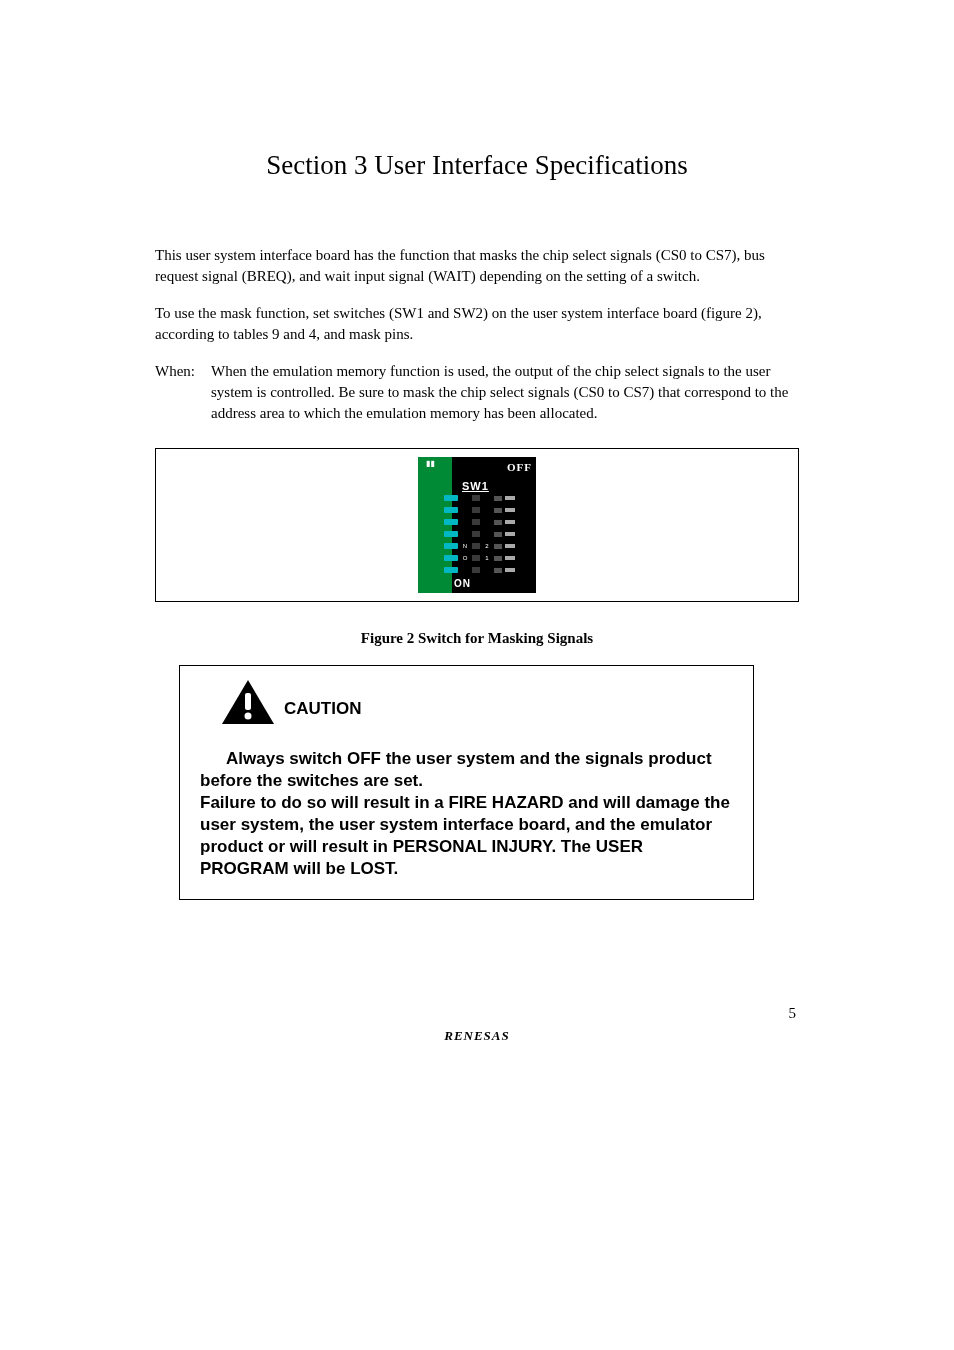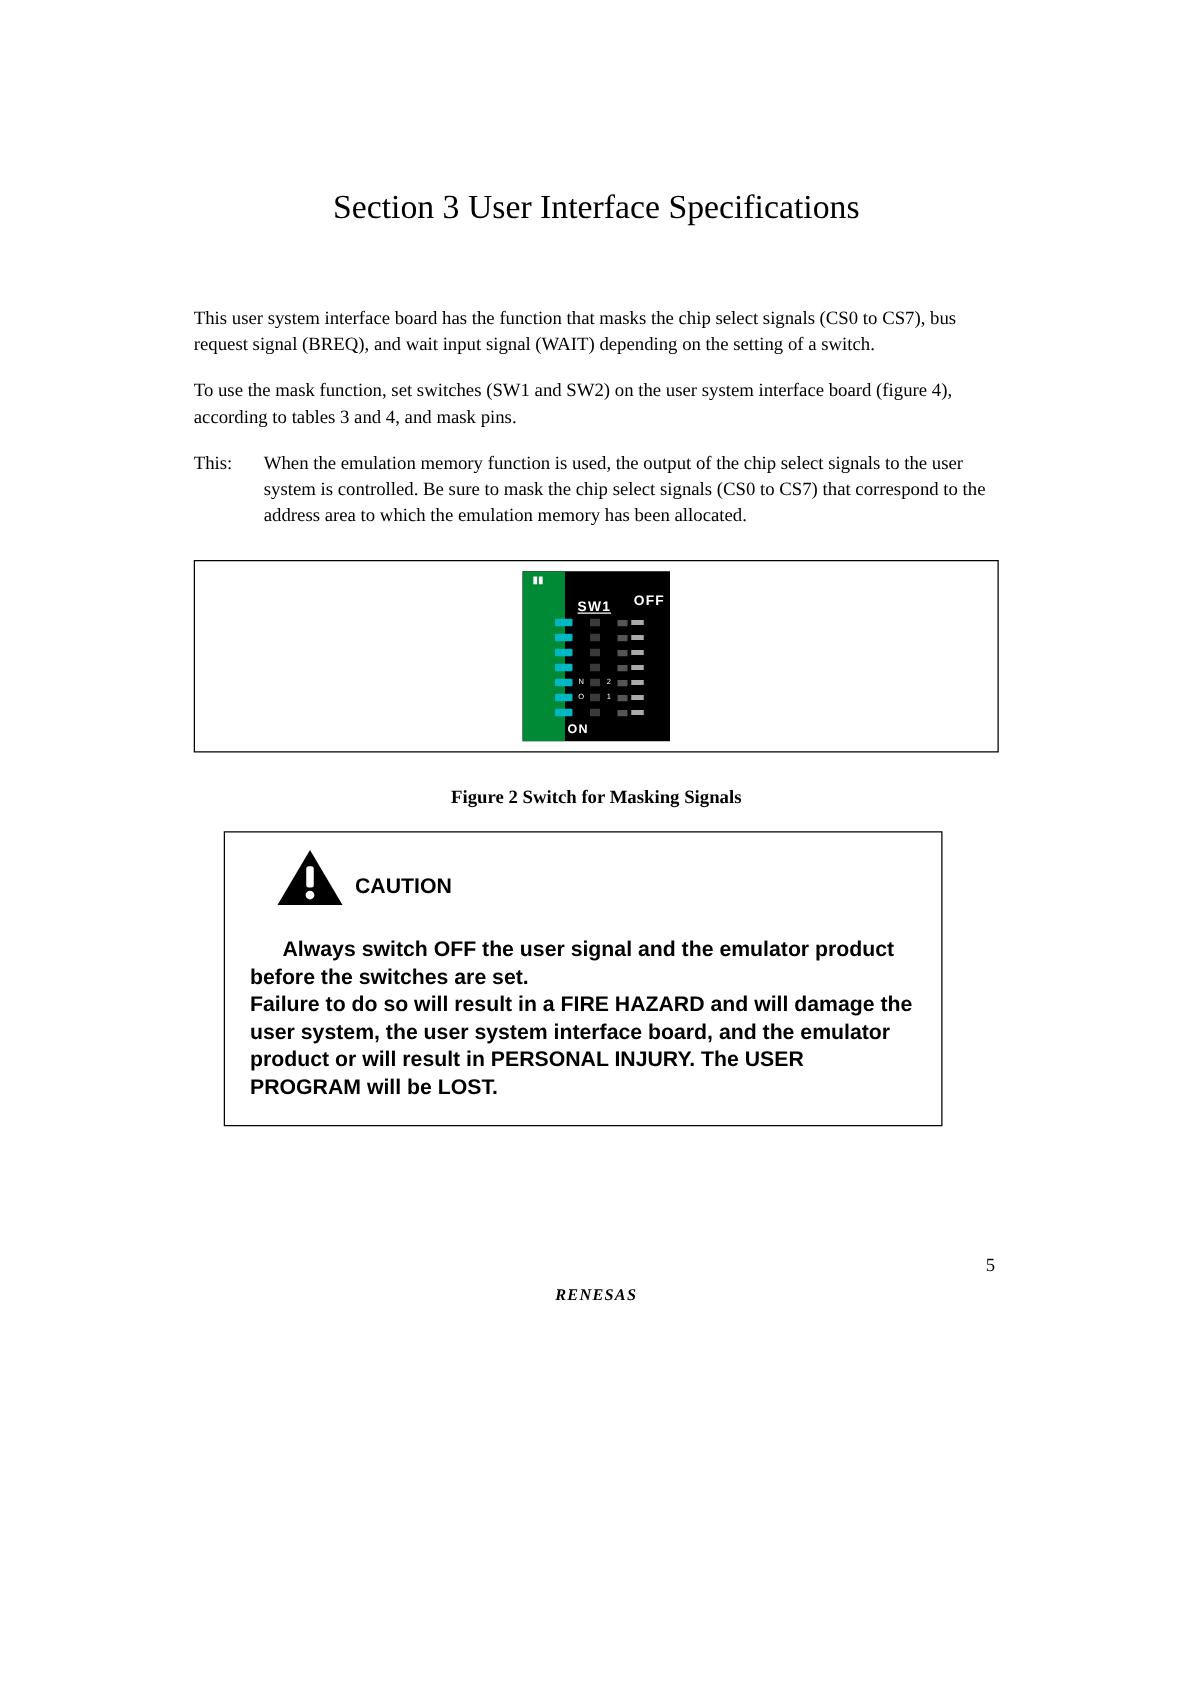--- a/index.html
+++ b/index.html
@@ -69,24 +69,24 @@
     .sw1-pin {
       position: absolute;
       top: 2px;
       left: 8px;
       color: #fff;
       font-size: 8px;
       font-family: Arial, sans-serif;
     }
     .off-label {
       position: absolute;
-      top: 18px;
+      top: 4px;
       right: 4px;
       color: #fff;
-      font-family: Liberation Sans, sans-serif;
+      font-family: Liberation Serif, serif;
       font-size: 11px;
       font-weight: bold;
       letter-spacing: 1px;
     }
     .on-label {
       position: absolute;
       bottom: 4px;
       left: 36px;
       color: #fff;
       font-family: Arial, sans-serif;
@@ -177,24 +177,24 @@
       font-size: 13px;
       font-variant: small-caps;
     }
   </style>
 </head>
 <body>
 
 <h1 class="section-title">Section 3   User Interface Specifications</h1>
 
 <p class="para">This user system interface board has the function that masks the chip select signals (CS0 to CS7), bus request signal (BREQ), and wait input signal (WAIT) depending on the setting of a switch.</p>
-<p class="para">To use the mask function, set switches (SW1 and SW2) on the user system interface board (figure 4), according to tables 3 and 4, and mask pins.</p>
+<p class="para">To use the mask function, set switches (SW1 and SW2) on the user system interface board (figure 2), according to tables 9 and 4, and mask pins.</p>
 
 <div class="note-row">
-  <div class="note-label">This:</div>
+  <div class="note-label">When:</div>
   <div class="note-body">When the emulation memory function is used, the output of the chip select signals to the user system is controlled. Be sure to mask the chip select signals (CS0 to CS7) that correspond to the address area to which the emulation memory has been allocated.</div>
 </div>
 
 <div class="figure-box">
   <div class="switch-img">
     <div class="pcb-strip"></div>
     <div class="sw1-pin">▮▮</div>
     <div class="sw1-label">SW1</div>
     <div class="off-label">OFF</div>
     <div class="dip-row" style="top:36px">
@@ -262,20 +262,20 @@
 <div class="caution-box">
   <div class="caution-icon">
     <svg width="56" height="48" viewBox="0 0 56 48">
       <path d="M28 2 L54 46 L2 46 Z" fill="#000"></path>
       <rect x="25" y="15" width="6" height="17" fill="#fff" rx="2"></rect>
       <circle cx="28" cy="38" r="3.5" fill="#fff"></circle>
     </svg>
     <span style="font-family:Arial;font-weight:bold;font-size:17px;vertical-align:12px;margin-left:4px">CAUTION</span>
   </div>
   <div class="caution-text">
-    <span class="indent">Always switch OFF the user signal and the emulator</span>
+    <span class="indent">Always switch OFF the user system and the signals</span>
     <span style="white-space:pre-line">product before the switches are set.
 Failure to do so will result in a FIRE HAZARD and will damage the user system, the user system interface board, and the emulator product or will result in PERSONAL INJURY.  The USER PROGRAM will be LOST.</span>
   </div>
 </div>
 
 <div class="page-number">5</div>
 <div class="brand">RENESAS</div>
 
 </body></html>

